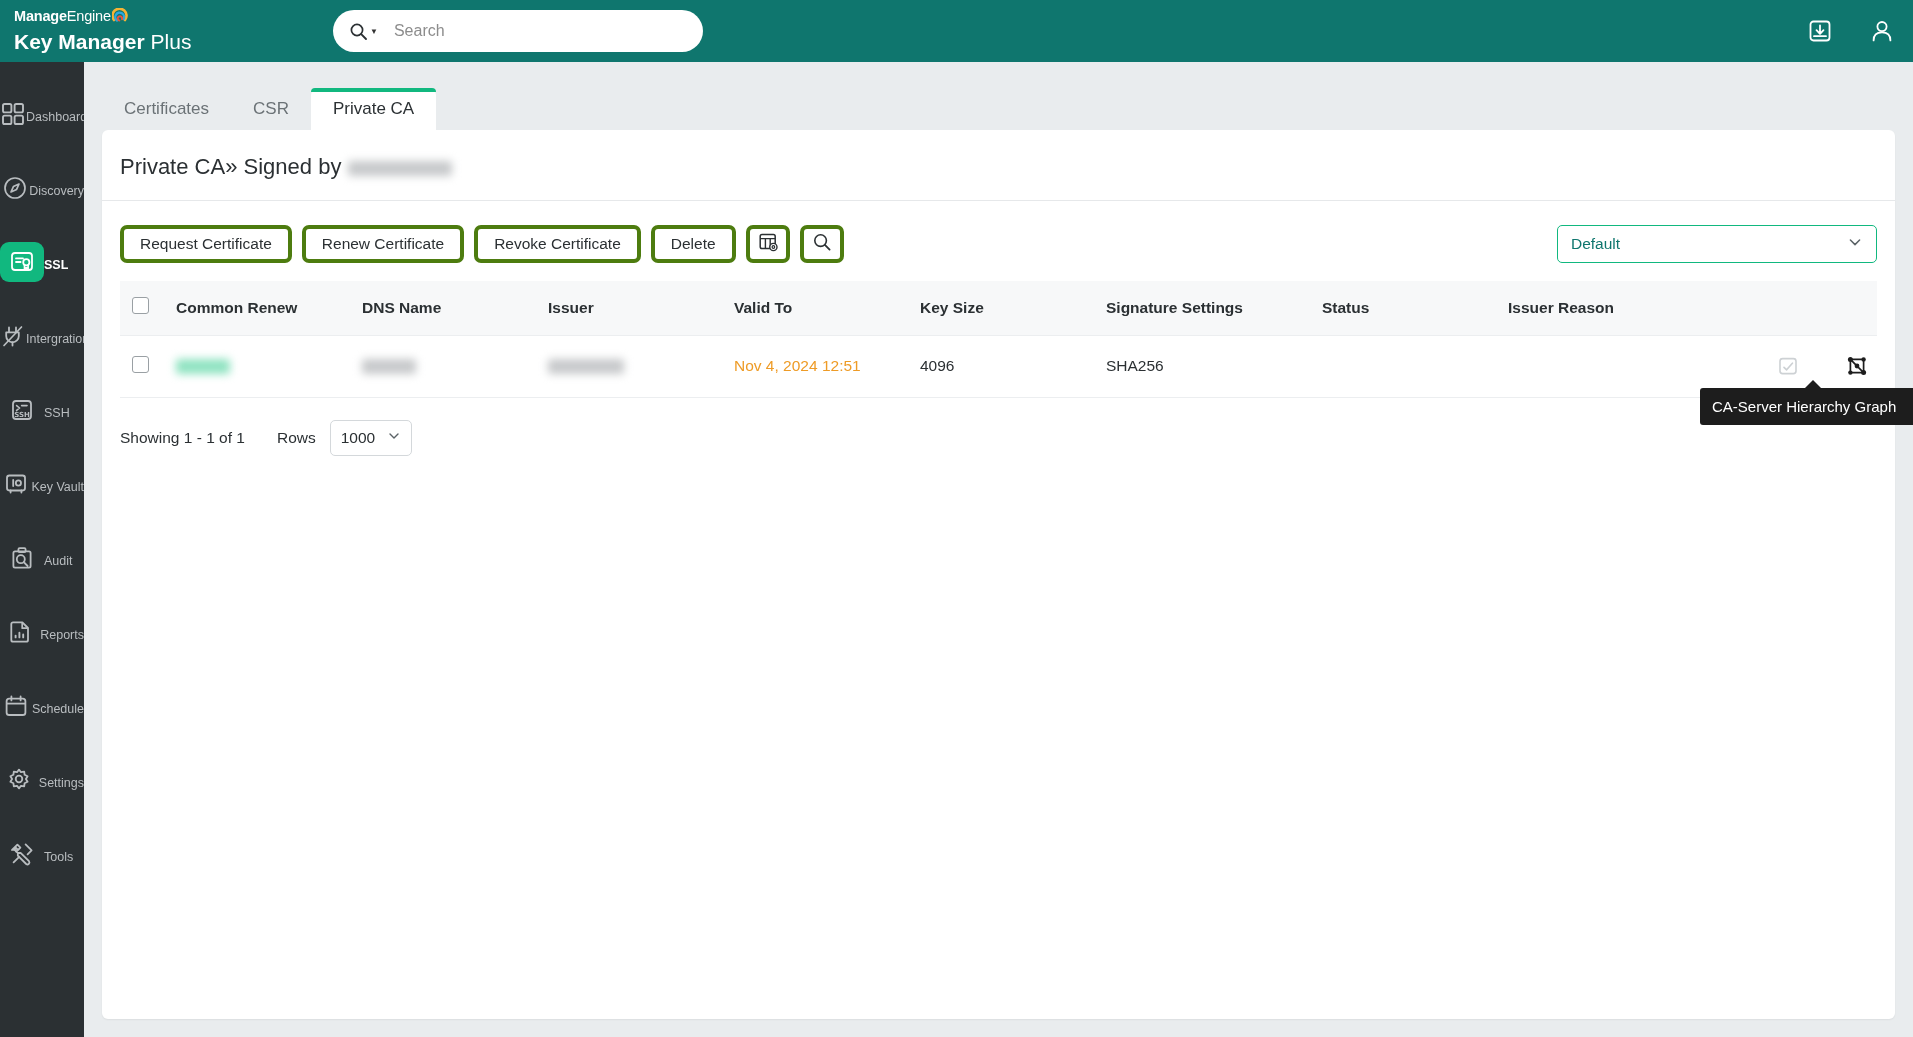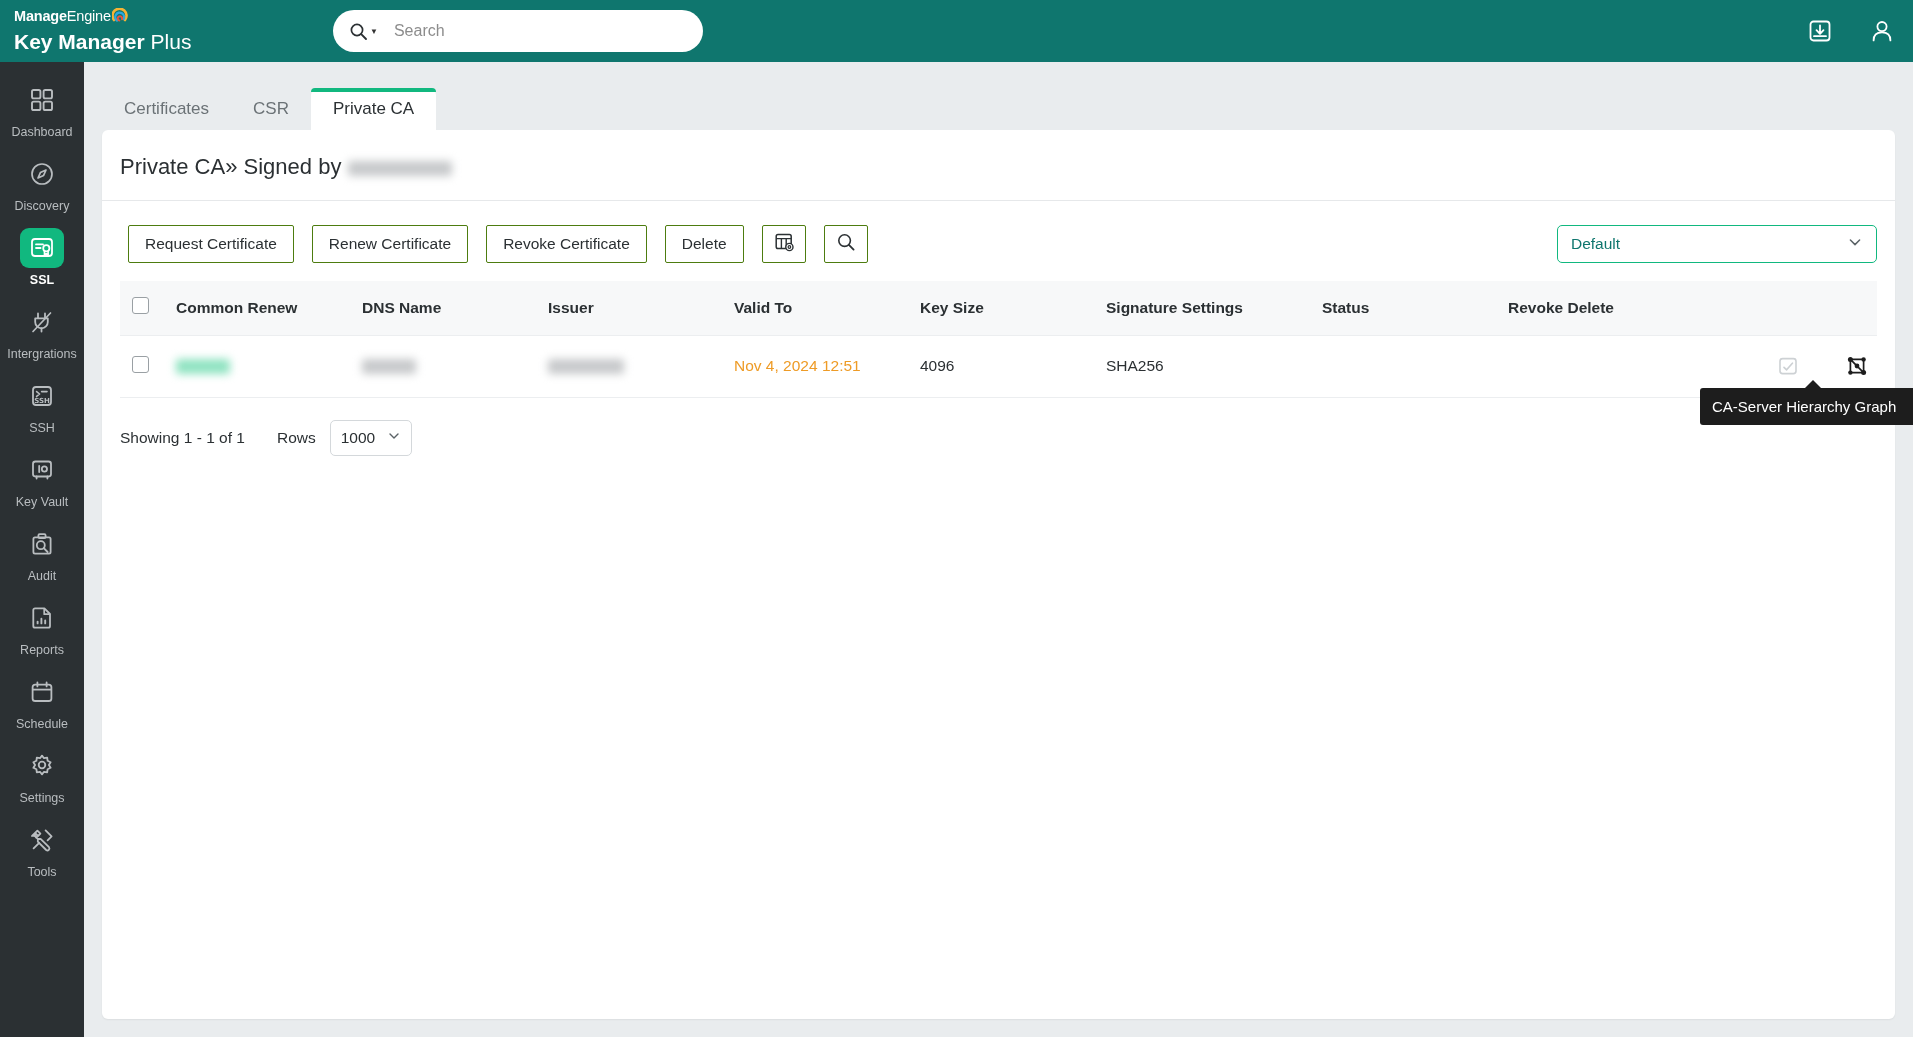--- a/index.html
+++ b/index.html
@@ -45,21 +45,21 @@
 
   
   .body { flex: 1 1 auto; display: flex; min-height: 0; background: #e9ecee; }
 
   
   .sidebar {
     width: 84px; flex: 0 0 84px; background: #2b3033; padding-top: 12px;
     display: flex; flex-direction: column; align-items: center; overflow: hidden;
   }
   .nav-item {
-    width: 84px; height: 74px; display: flex; flex-direction: column;
+    width: 84px; height: 74px; display: flex; flex-direction: row;
     align-items: center; justify-content: flex-start; cursor: pointer; padding-top: 6px;
   }
   .nav-icon {
     width: 44px; height: 40px; display: flex; align-items: center; justify-content: center;
     color: #b9bdc0; border-radius: 9px;
   }
   .nav-item.active .nav-icon { background: #11b87f; color: #ffffff; }
   .nav-label { font-size: 12.5px; color: #b9bdc0; margin-top: 5px; line-height: 14px; white-space: nowrap; }
   .nav-item.active .nav-label { color: #ffffff; font-weight: 700; }
 
@@ -97,23 +97,23 @@
     user-select: none;
   }
   .redact.t { height: 15px; }
   .redact.green { background: #8fe3c1; }
 
   .toolbar {
     display: flex; align-items: center; padding: 24px 18px 18px 18px; gap: 10px;
     position: relative;
   }
   .btn {
-    height: 38px; border: 1px solid #4d7c0f; background: #ffffff; border-radius: 2px;
+    height: 38px; border: 4px solid #4d7c0f; background: #ffffff; border-radius: 7px;
     font-size: 15.5px; color: #2b3033; padding: 0 16px; cursor: pointer;
-    font-family: "Liberation Sans", sans-serif; display: flex; align-items: center; white-space: nowrap; margin-left: 8px;
+    font-family: "Liberation Sans", sans-serif; display: flex; align-items: center; white-space: nowrap;
   }
   .btn.icon { padding: 0; width: 44px; justify-content: center; color: #333; }
   .toolbar-right { margin-left: auto; }
   .select-default {
     width: 320px; height: 38px; border: 1px solid #11b87f; border-radius: 5px;
     background: #ffffff; display: flex; align-items: center; padding: 0 13px;
     font-size: 15.5px; color: #0f766e; cursor: pointer;
   }
   .select-default .chev { margin-left: auto; color: #5b6367; }
 
@@ -417,21 +417,21 @@
                 <th class="col-check">
                   <span class="cb"></span>
                 </th>
                 <th class="col-cn">Common Renew</th>
                 <th class="col-dns">DNS Name</th>
                 <th class="col-issuer">Issuer</th>
                 <th class="col-valid">Valid To</th>
                 <th class="col-key">Key Size</th>
                 <th class="col-sig">Signature Settings</th>
                 <th class="col-status">Status</th>
-                <th class="col-revoke">Revoke Delete</th>
+                <th class="col-revoke">Issuer Reason</th>
               </tr>
             </thead>
             <tbody>
               <tr>
                 <td class="col-check">
                   <span class="cb"></span>
                 </td>
                 <td class="col-cn">
                   <span class="redact green t" style="width:54px">testsub</span>
                 </td>

